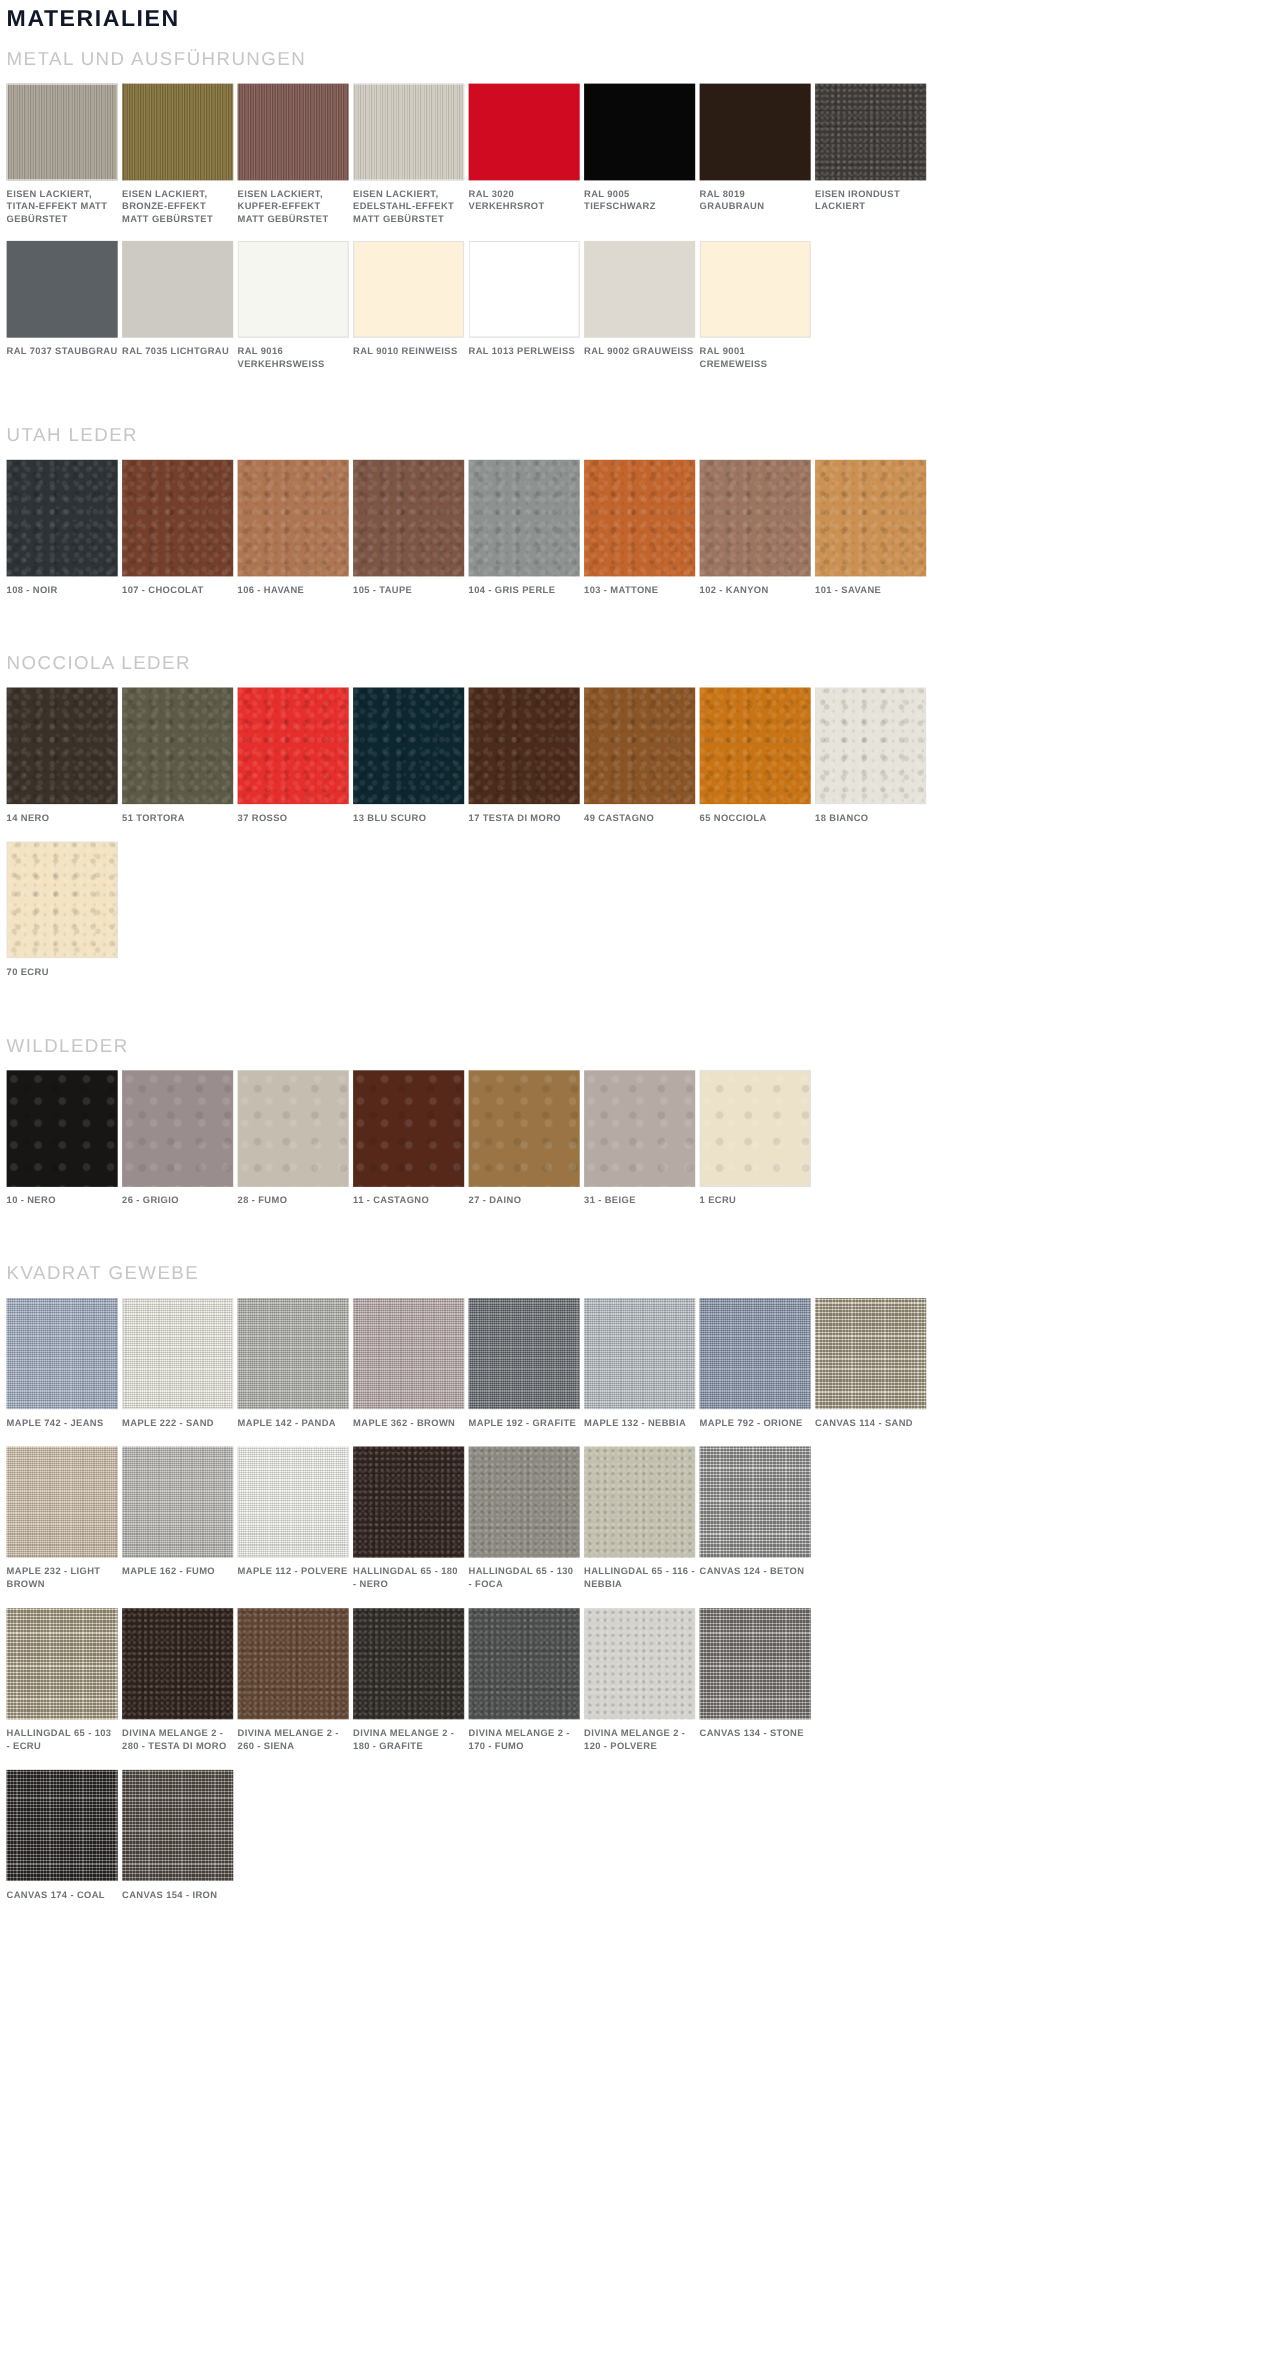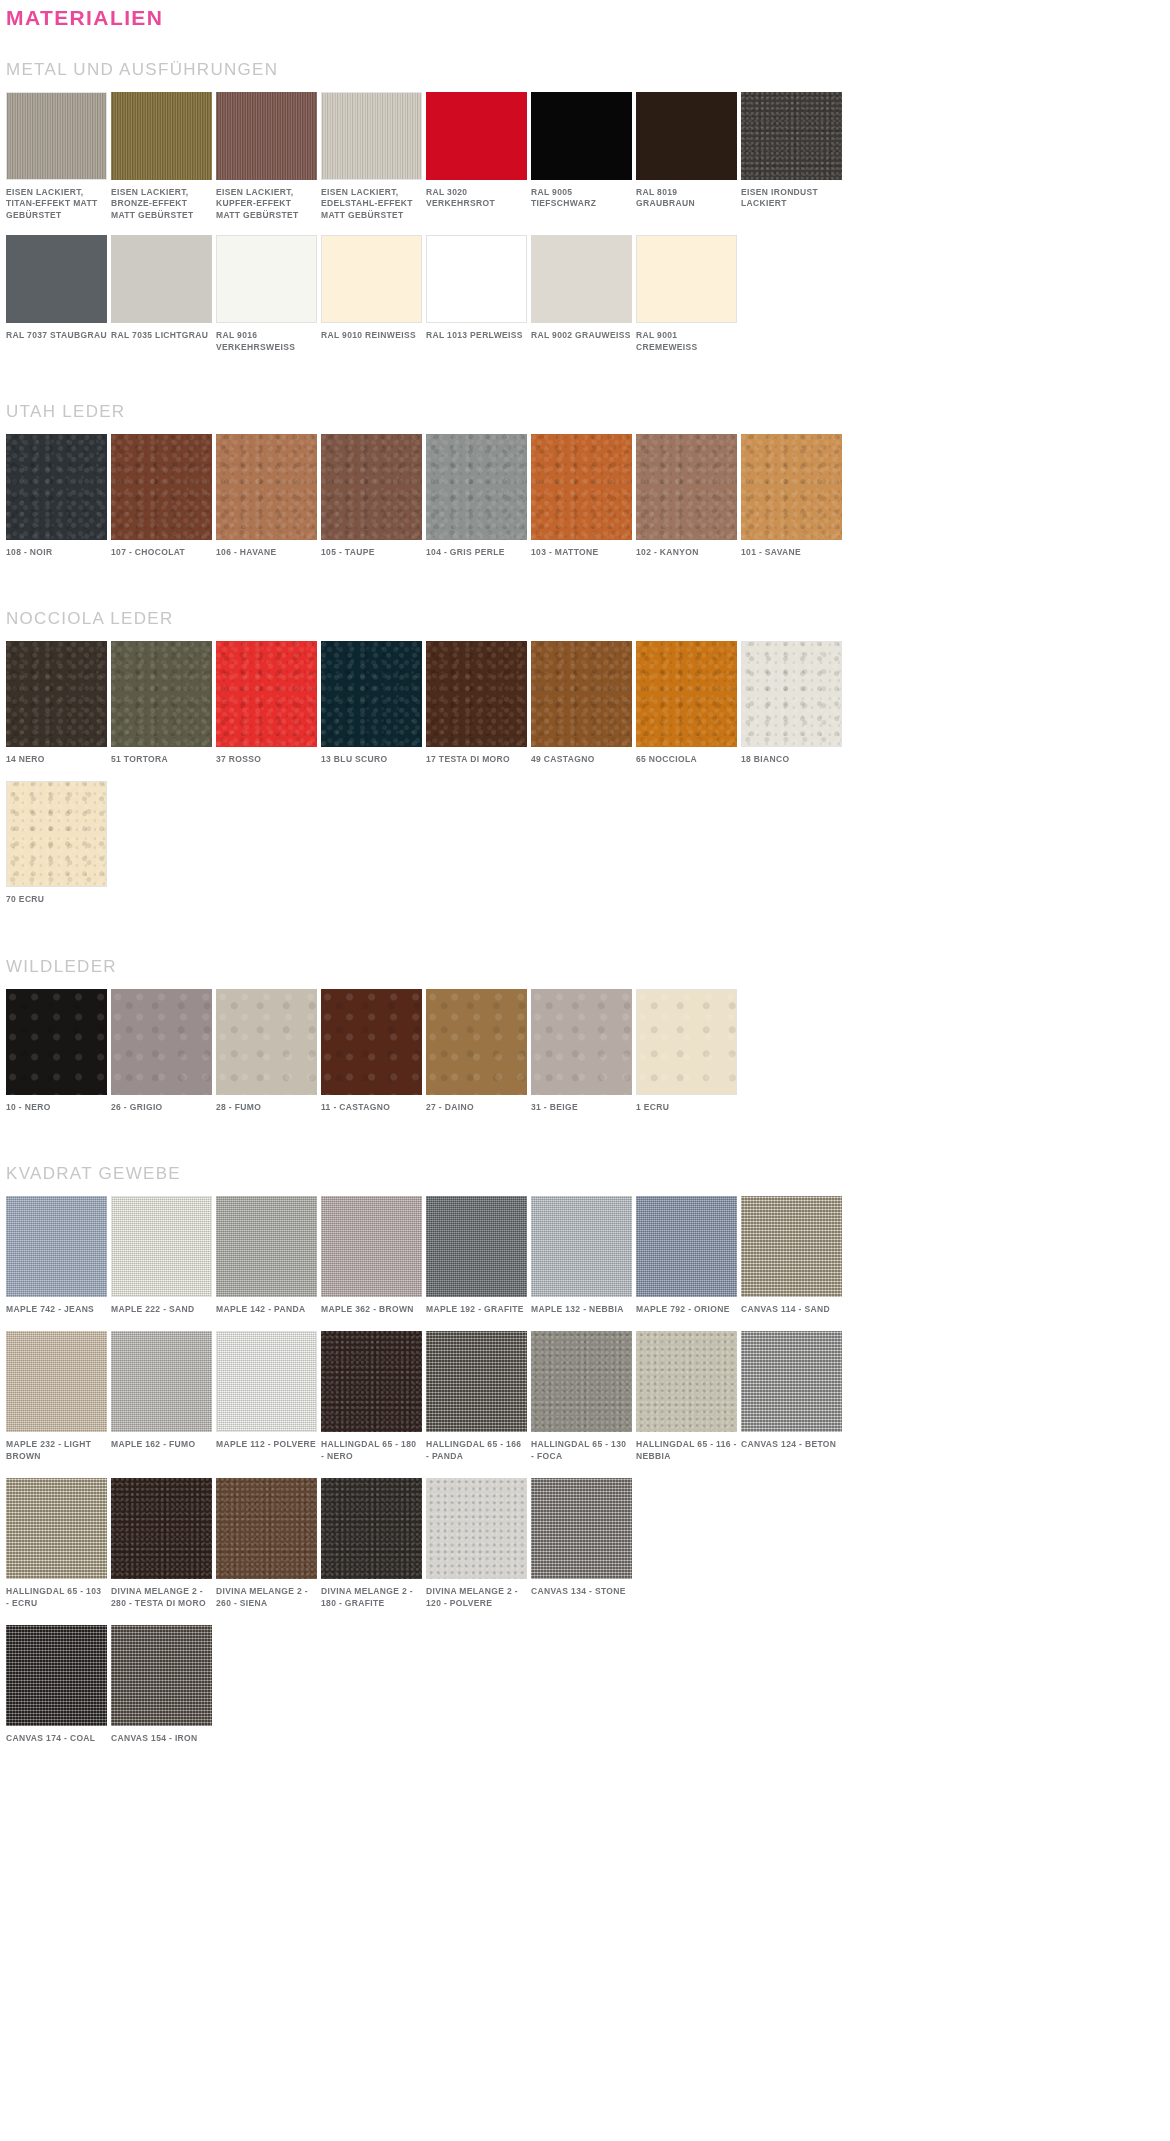--- a/index.html
+++ b/index.html
@@ -9,23 +9,23 @@
     font-family: "Liberation Sans", sans-serif;
   }
   body { width: 1170px; }
 
   .page { width: 1170px; padding: 0 0 16px 0; }
 
   .page-title {
     font-size: 21px;
     font-weight: 700;
     letter-spacing: 1.4px;
-    color: #ec4899;
+    color: #0f172a;
     padding: 6px 0 0 6px;
-    margin: 0 0 32px 0;
+    margin: 0 0 16px 0;
     line-height: 1.1;
   }
 
   .section { margin: 0 0 10px 0; }
 
   .section-title {
     font-size: 17px;
     font-weight: 400;
     letter-spacing: 1.3px;
     color: #c6c6c6;
@@ -361,24 +361,20 @@
           </div>
           <div class="cell">
             <div class="swatch tex-weave bordered" style="background-color: rgb(238, 238, 234);"></div>
             <div class="swatch-label">MAPLE 112 - POLVERE</div>
           </div>
           <div class="cell">
             <div class="swatch tex-melange" style="background-color: rgb(46, 33, 30);"></div>
             <div class="swatch-label">HALLINGDAL 65 - 180 - NERO</div>
           </div>
           <div class="cell">
-            <div class="swatch tex-weave-coarse" style="background-color: rgb(107, 102, 95);"></div>
-            <div class="swatch-label">HALLINGDAL 65 - 166 - PANDA</div>
-          </div>
-          <div class="cell">
             <div class="swatch tex-melange" style="background-color: rgb(139, 136, 128);"></div>
             <div class="swatch-label">HALLINGDAL 65 - 130 - FOCA</div>
           </div>
           <div class="cell">
             <div class="swatch tex-melange" style="background-color: rgb(195, 191, 174);"></div>
             <div class="swatch-label">HALLINGDAL 65 - 116 - NEBBIA</div>
           </div>
           <div class="cell">
             <div class="swatch tex-weave-coarse" style="background-color: rgb(182, 183, 181);"></div>
             <div class="swatch-label">CANVAS 124 - BETON</div>
@@ -393,20 +389,24 @@
             <div class="swatch tex-melange" style="background-color: rgb(45, 32, 26);"></div>
             <div class="swatch-label">DIVINA MELANGE 2 - 280 - TESTA DI MORO</div>
           </div>
           <div class="cell">
             <div class="swatch tex-melange" style="background-color: rgb(95, 68, 49);"></div>
             <div class="swatch-label">DIVINA MELANGE 2 - 260 - SIENA</div>
           </div>
           <div class="cell">
             <div class="swatch tex-melange" style="background-color: rgb(45, 41, 37);"></div>
             <div class="swatch-label">DIVINA MELANGE 2 - 180 - GRAFITE</div>
+          </div>
+          <div class="cell">
+            <div class="swatch tex-melange" style="background-color: rgb(74, 76, 75);"></div>
+            <div class="swatch-label">DIVINA MELANGE 2 - 170 - FUMO</div>
           </div>
           <div class="cell">
             <div class="swatch tex-melange" style="background-color: rgb(212, 210, 205);"></div>
             <div class="swatch-label">DIVINA MELANGE 2 - 120 - POLVERE</div>
           </div>
           <div class="cell">
             <div class="swatch tex-weave-coarse" style="background-color: rgb(150, 145, 140);"></div>
             <div class="swatch-label">CANVAS 134 - STONE</div>
           </div>
         </div>

